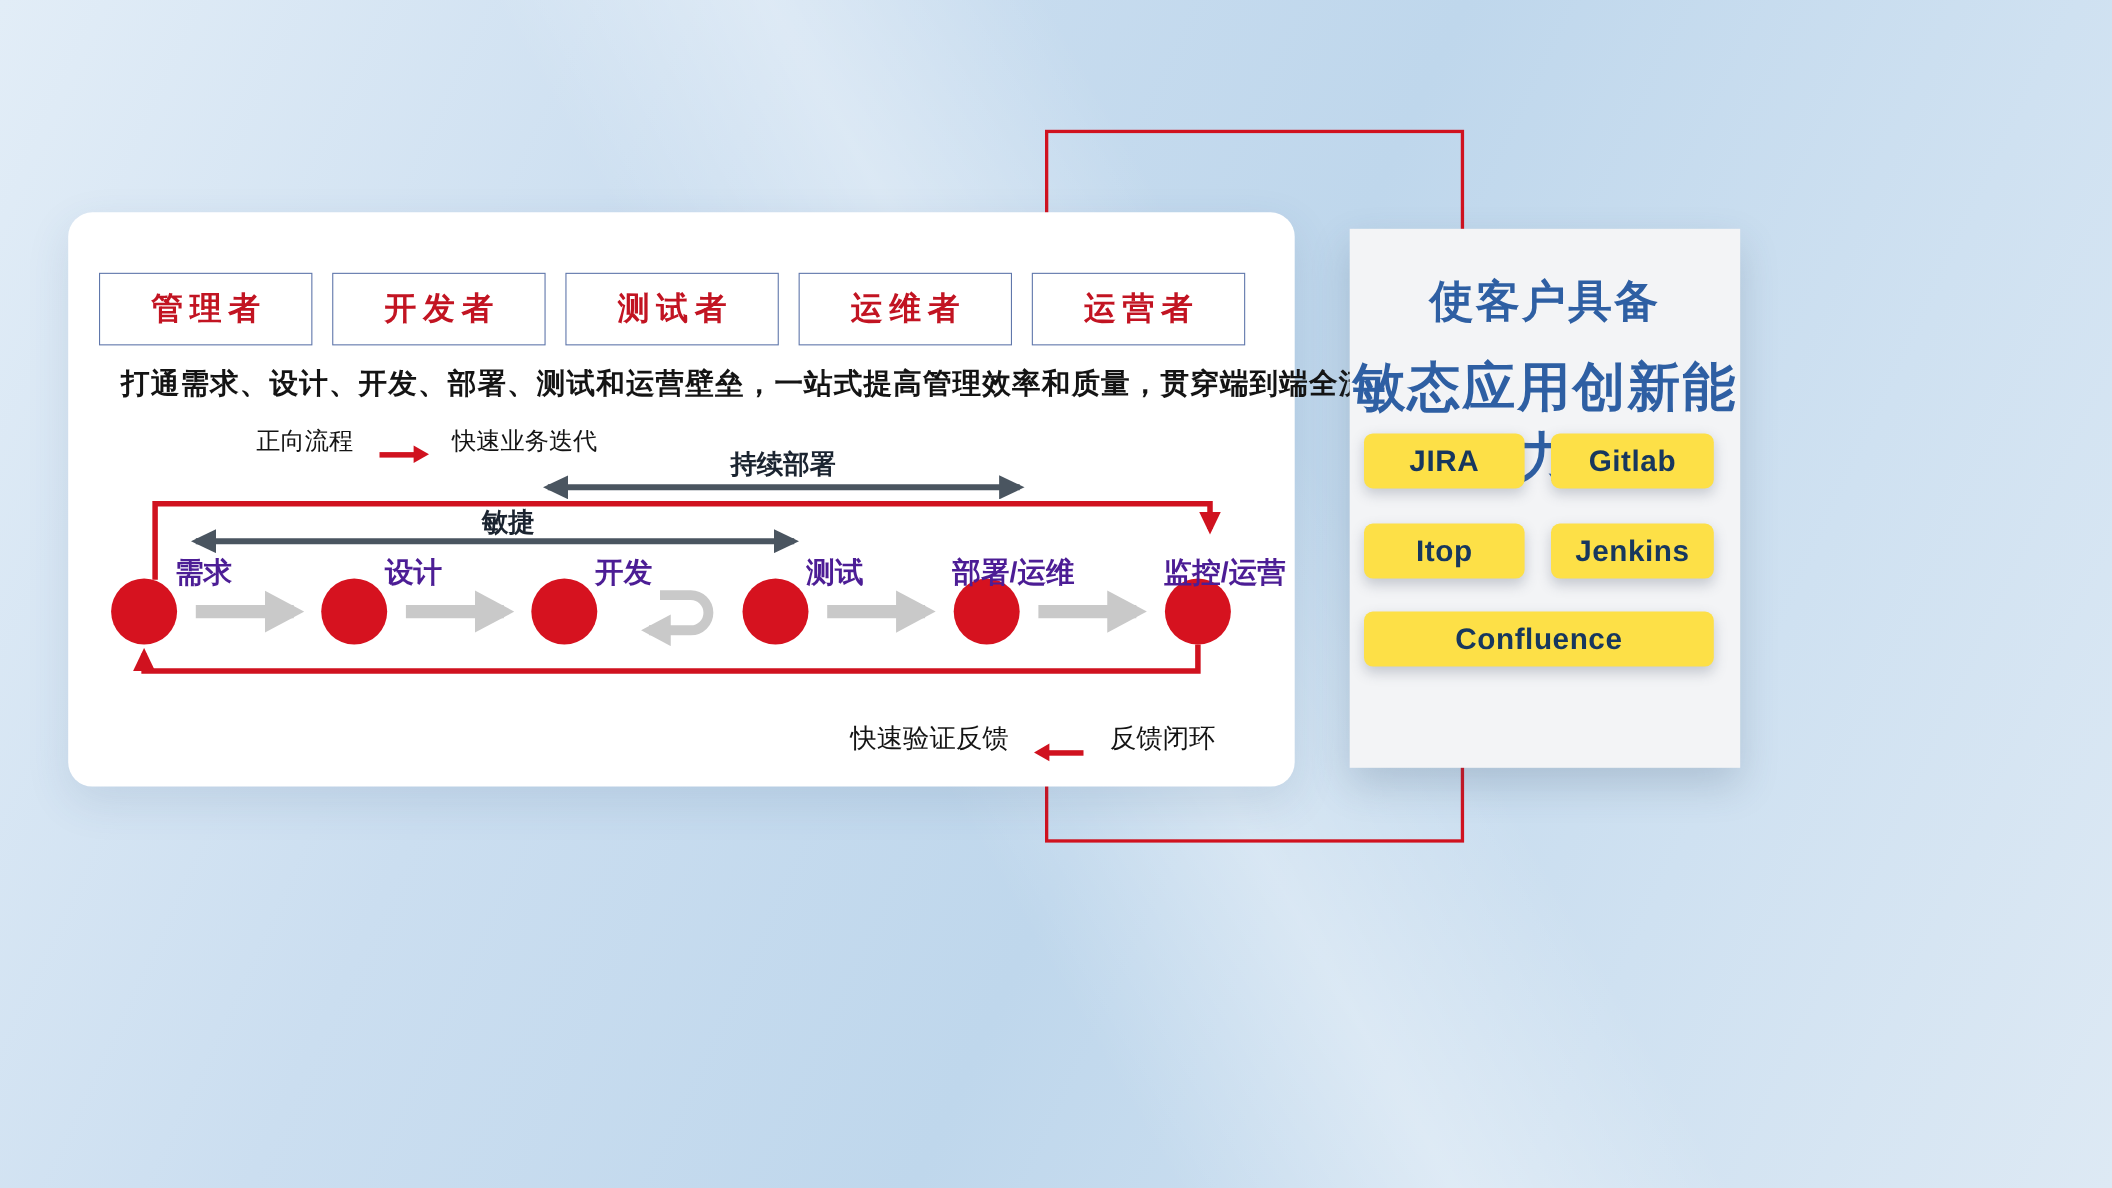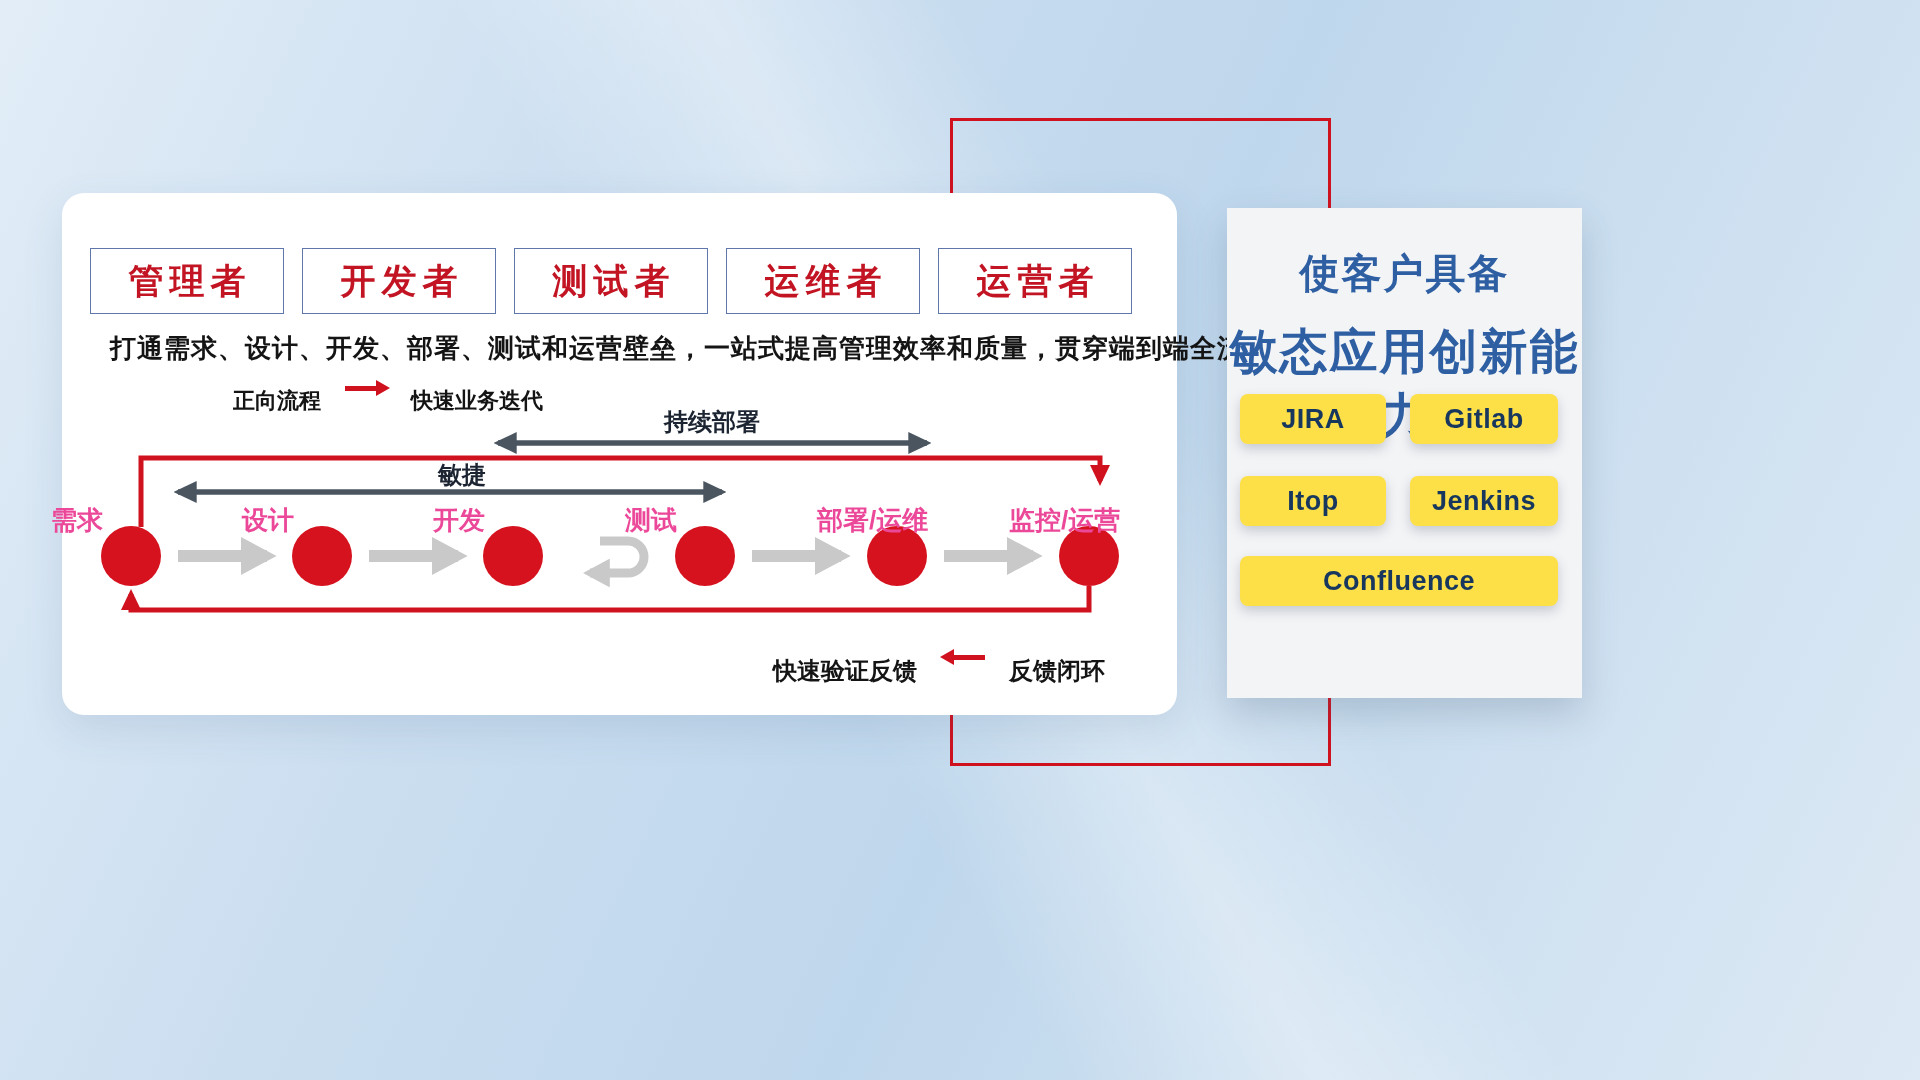--- a/index.html
+++ b/index.html
@@ -26,41 +26,41 @@
     background:#ffffff;border-radius:22px;z-index:2;
     box-shadow:0 14px 40px rgba(50,80,120,0.12);
   }
   .roles-row{
     position:absolute;left:28px;top:55px;width:1042px;
     display:flex;justify-content:space-between;
   }
   .role-box{
     width:192px;height:64px;background:#fff;border:1px solid #6077ab;
     display:flex;align-items:center;justify-content:center;
-    color:#c21422;font-size:35px;font-weight:700;letter-spacing:6px;text-indent:6px;
+    color:#c21422;font-size:29px;font-weight:700;letter-spacing:6px;text-indent:6px;
   }
   .description{
     position:absolute;left:48px;top:138px;white-space:nowrap;
     font-size:26px;font-weight:700;color:#141414;letter-spacing:1px;
   }
-  .legend{display:flex;align-items:flex-start;position:absolute;font-weight:700;color:#141414;gap:12px;}
+  .legend{display:flex;align-items:flex-end;position:absolute;font-weight:400;color:#141414;gap:12px;}
   .legend-forward{left:171px;top:193px;font-size:22px;}
   .legend-feedback{left:711px;top:462px;font-size:24px;}
   .red-arrow-r{width:32px;height:5px;background:#d0121f;position:relative;margin:0 22px 0 12px;}
   .red-arrow-r::after{content:'';position:absolute;right:-13px;top:-6px;
     border-left:14px solid #d0121f;border-top:8px solid transparent;border-bottom:8px solid transparent;}
   .red-arrow-l{width:32px;height:5px;background:#d0121f;position:relative;margin:0 12px 0 24px;}
   .red-arrow-l::before{content:'';position:absolute;left:-13px;top:-6px;
     border-right:14px solid #d0121f;border-top:8px solid transparent;border-bottom:8px solid transparent;}
   .span-label{position:absolute;text-align:center;font-weight:700;color:#1b2430;font-size:24px;}
   .label-cd{left:540px;top:213px;width:220px;}
   .label-agile{left:330px;top:266px;width:140px;}
   .node-label{
-    position:absolute;top:310px;width:160px;text-align:left;
-    font-weight:700;font-size:26px;color:#ec4899;
+    position:absolute;top:310px;width:160px;text-align:right;
+    font-weight:700;font-size:26px;color:#4c1d95;
   }
   .diagram-svg{position:absolute;inset:0;pointer-events:none;}
   
   .side-panel{
     position:absolute;left:1183px;top:208px;width:355px;height:490px;
     background:#f3f4f6;z-index:3;
     box-shadow:0 16px 34px rgba(60,80,110,0.22);
     margin-left:44px;
   }
   .side-title{position:absolute;width:100%;text-align:center;

